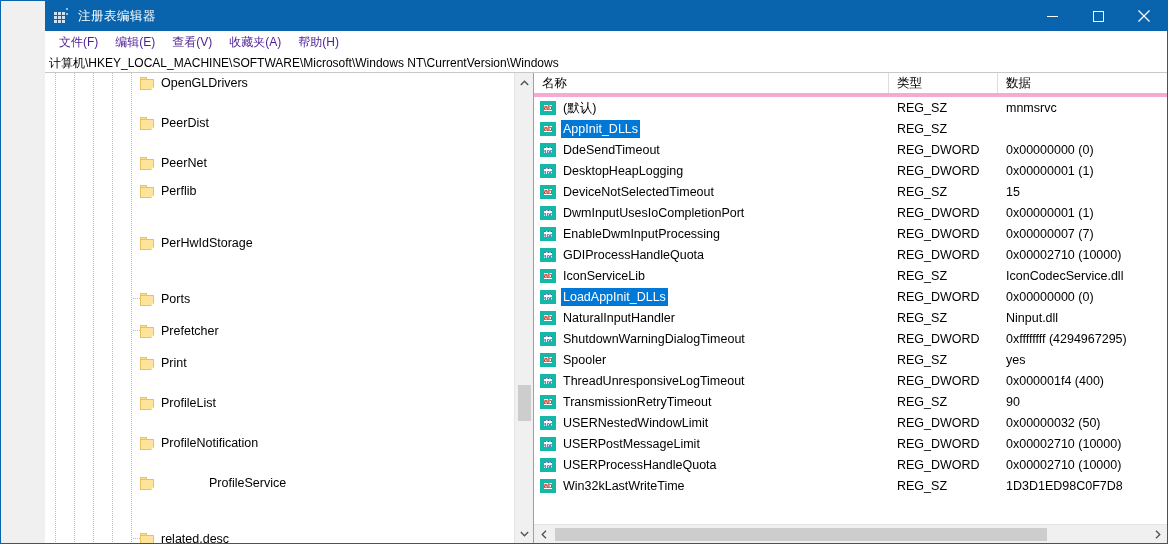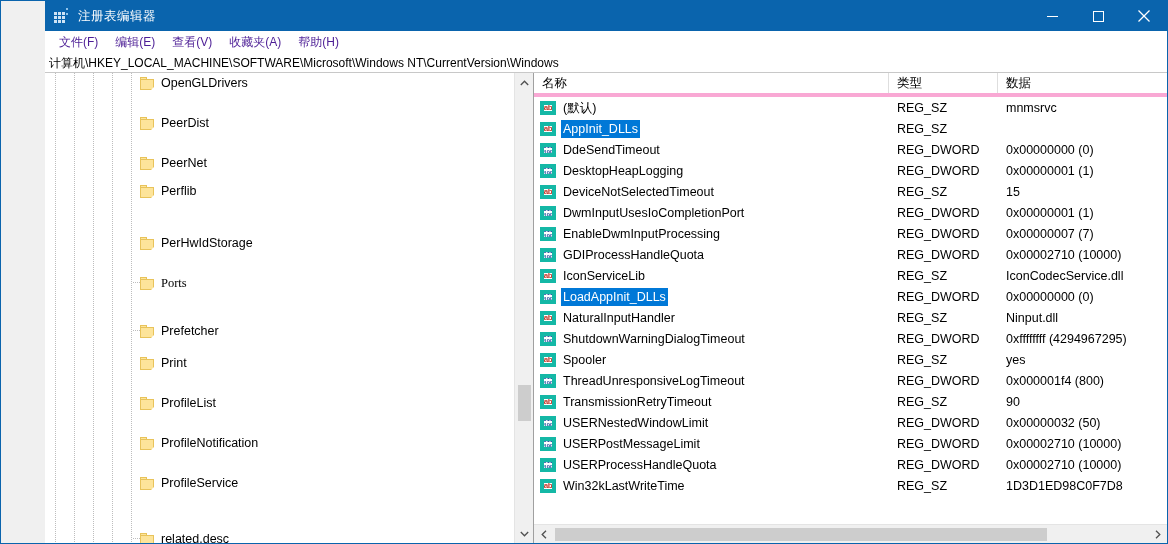--- a/index.html
+++ b/index.html
@@ -374,21 +374,21 @@
                   <polyline points="4,2 8,6 4,10" fill="none" stroke="#6d6d6d" stroke-width="1.3"></polyline>
                 </svg>
               </span>
               <span class="folder">
                 <span class="tab"></span>
                 <span class="body"></span>
                 <span class="fold"></span>
               </span>
               <span class="tree-label">PerHwIdStorage</span>
             </div>
-            <div class="tree-row" style="top: 100px; font-family: Liberation Serif, serif;">
+            <div class="tree-row" style="top: 116px;">
               <span class="hline"></span>
               <span class="folder">
                 <span class="tab"></span>
                 <span class="body"></span>
                 <span class="fold"></span>
               </span>
               <span class="tree-label">Ports</span>
             </div>
             <div class="tree-row" style="top: 128px;">
               <span class="hline"></span>
@@ -431,21 +431,21 @@
                   <polyline points="4,2 8,6 4,10" fill="none" stroke="#6d6d6d" stroke-width="1.3"></polyline>
                 </svg>
               </span>
               <span class="folder">
                 <span class="tab"></span>
                 <span class="body"></span>
                 <span class="fold"></span>
               </span>
               <span class="tree-label">ProfileNotification</span>
             </div>
-            <div class="tree-row" style="top: 200px;">
+            <div class="tree-row" style="top: 200px; gap: 48px;">
               <span class="chev">
                 <svg width="12" height="12" viewBox="0 0 12 12">
                   <polyline points="4,2 8,6 4,10" fill="none" stroke="#6d6d6d" stroke-width="1.3"></polyline>
                 </svg>
               </span>
               <span class="folder">
                 <span class="tab"></span>
                 <span class="body"></span>
                 <span class="fold"></span>
               </span>
@@ -639,21 +639,21 @@
             <div class="cell-name">
               <span class="val-icon dword">
                 <span class="bits">
                   <span>011</span>
                   <span>100</span>
                 </span>
               </span>
               <span class="name-text">ThreadUnresponsiveLogTimeout</span>
             </div>
             <div class="cell-type">REG_DWORD</div>
-            <div class="cell-data">0x000001f4 (800)</div>
+            <div class="cell-data">0x000001f4 (400)</div>
           </div>
           <div class="list-row">
             <div class="cell-name">
               <span class="val-icon sz">
                 <span class="glyph">ab</span>
               </span>
               <span class="name-text">TransmissionRetryTimeout</span>
             </div>
             <div class="cell-type">REG_SZ</div>
             <div class="cell-data">90</div>

